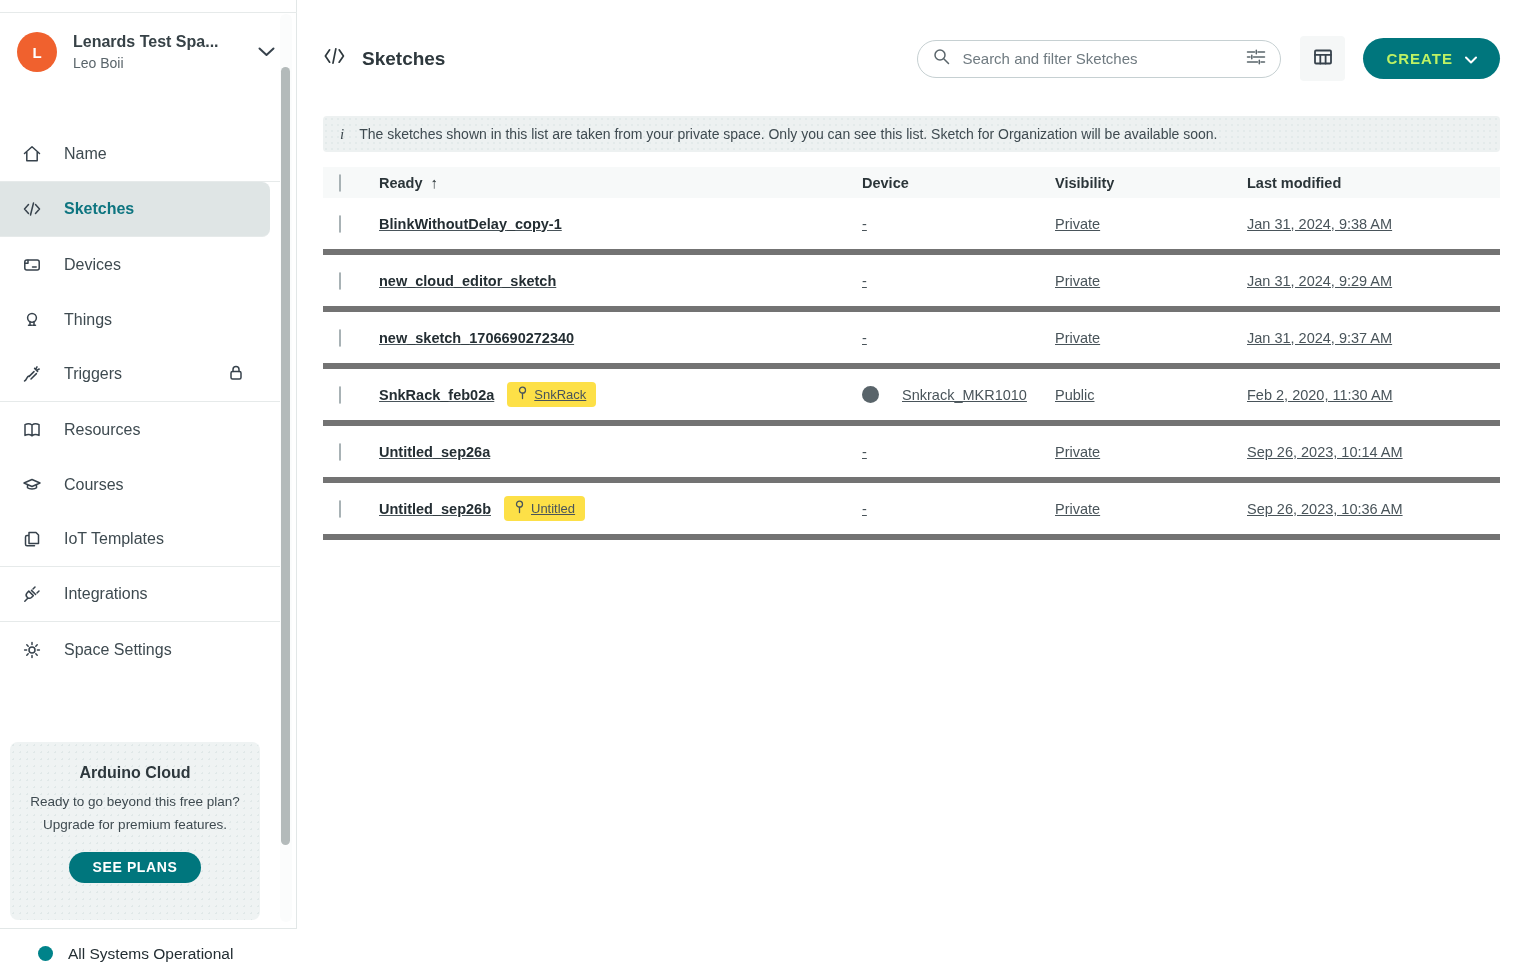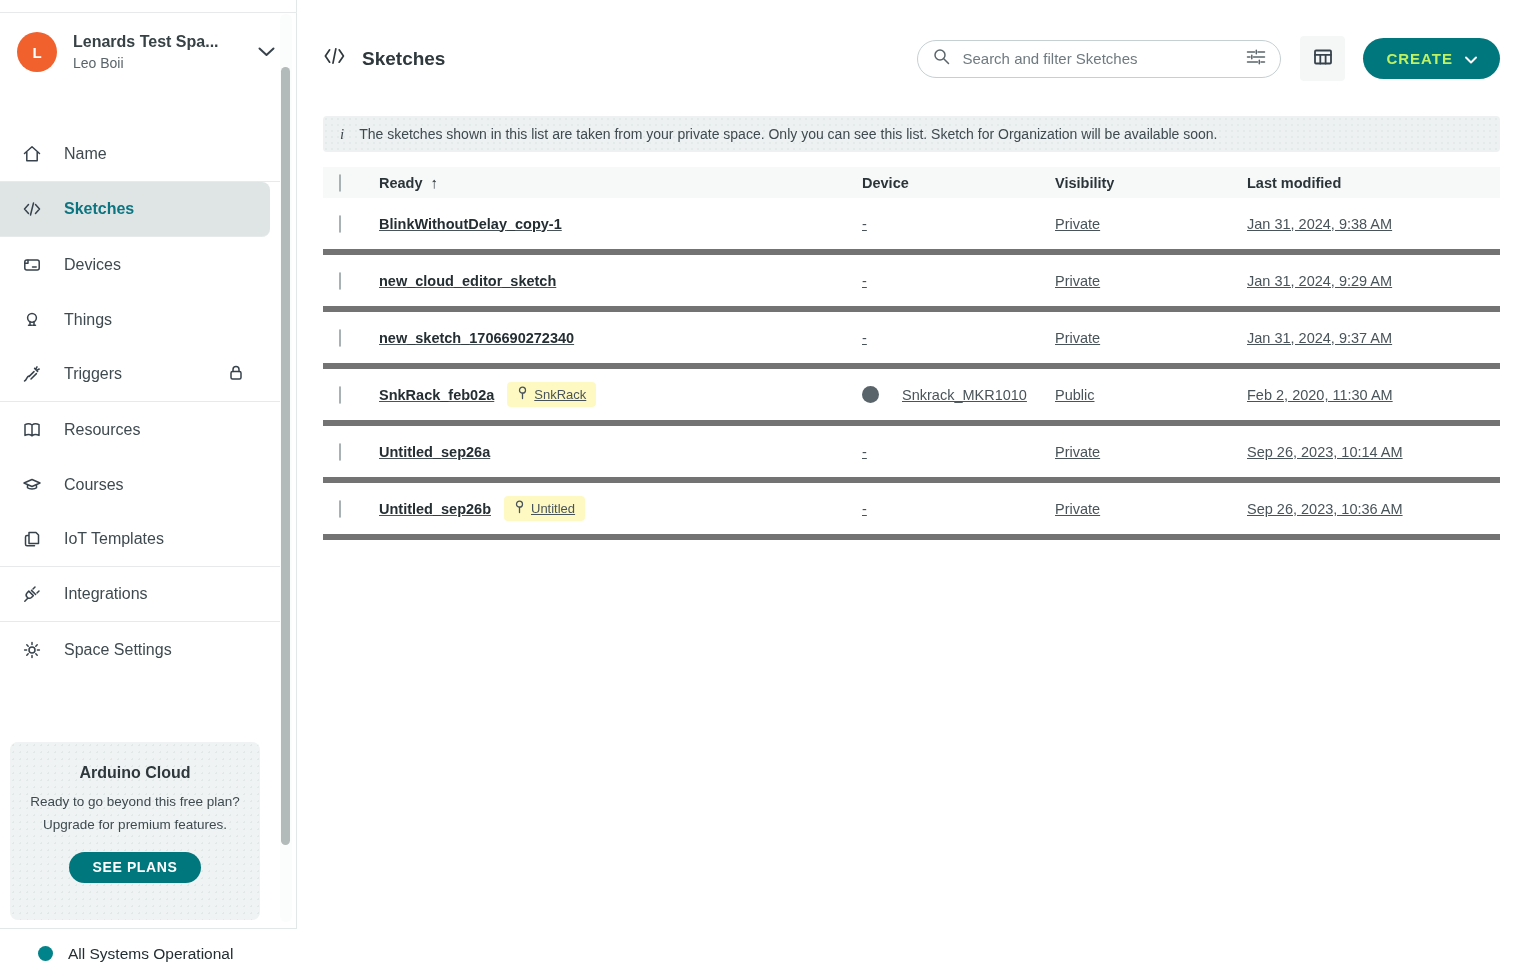--- a/index.html
+++ b/index.html
@@ -115,21 +115,21 @@
   .thead { height:31px; background:#F7F9F9; font-size:14.5px; font-weight:700; color:#2B3539; }
   .trow { height:57px; border-bottom:6px solid #737373; font-size:14.5px; color:#49545A; cursor:pointer;text-decoration:underline; }
   .cb {
     width:18px; height:18px; margin-left:16px; border:1.5px solid #A8B2B5; border-radius:4px;
     background:#fff; cursor:pointer;
   }
   .th-name { display:flex; align-items:center; gap:8px; }
   .sort-arrow { font-size:15px; color:#2B3539; }
   .name-cell { display:flex; align-items:center; gap:13px; font-weight:700; color:#242E33; }
   .chip {
-    display:inline-flex; align-items:center; gap:6px; background:#fef9c3; border-radius:4px;
+    display:inline-flex; align-items:center; gap:6px; background:#fde047; border-radius:4px;
     height:25px; padding:0 10px; font-size:13px; font-weight:400; color:#49545A;
   }
   .chip svg { stroke:#49545A; fill:none; stroke-width:1.3; stroke-linecap:round; }
   .device-cell { display:flex; align-items:center; gap:23px; }
   .device-dot { width:17px; height:17px; border-radius:50%; background:#59646A; flex:0 0 auto; }
 </style>
 </head>
 <body>
 
 <div class="sidebar">

